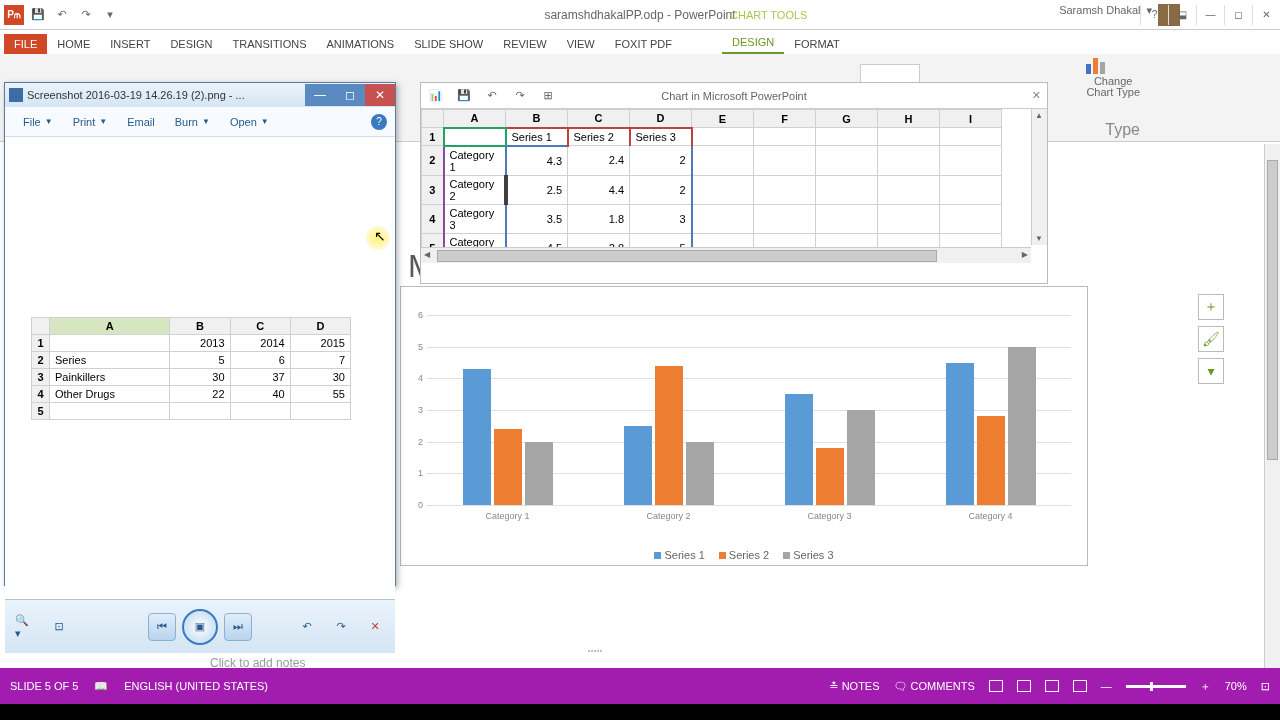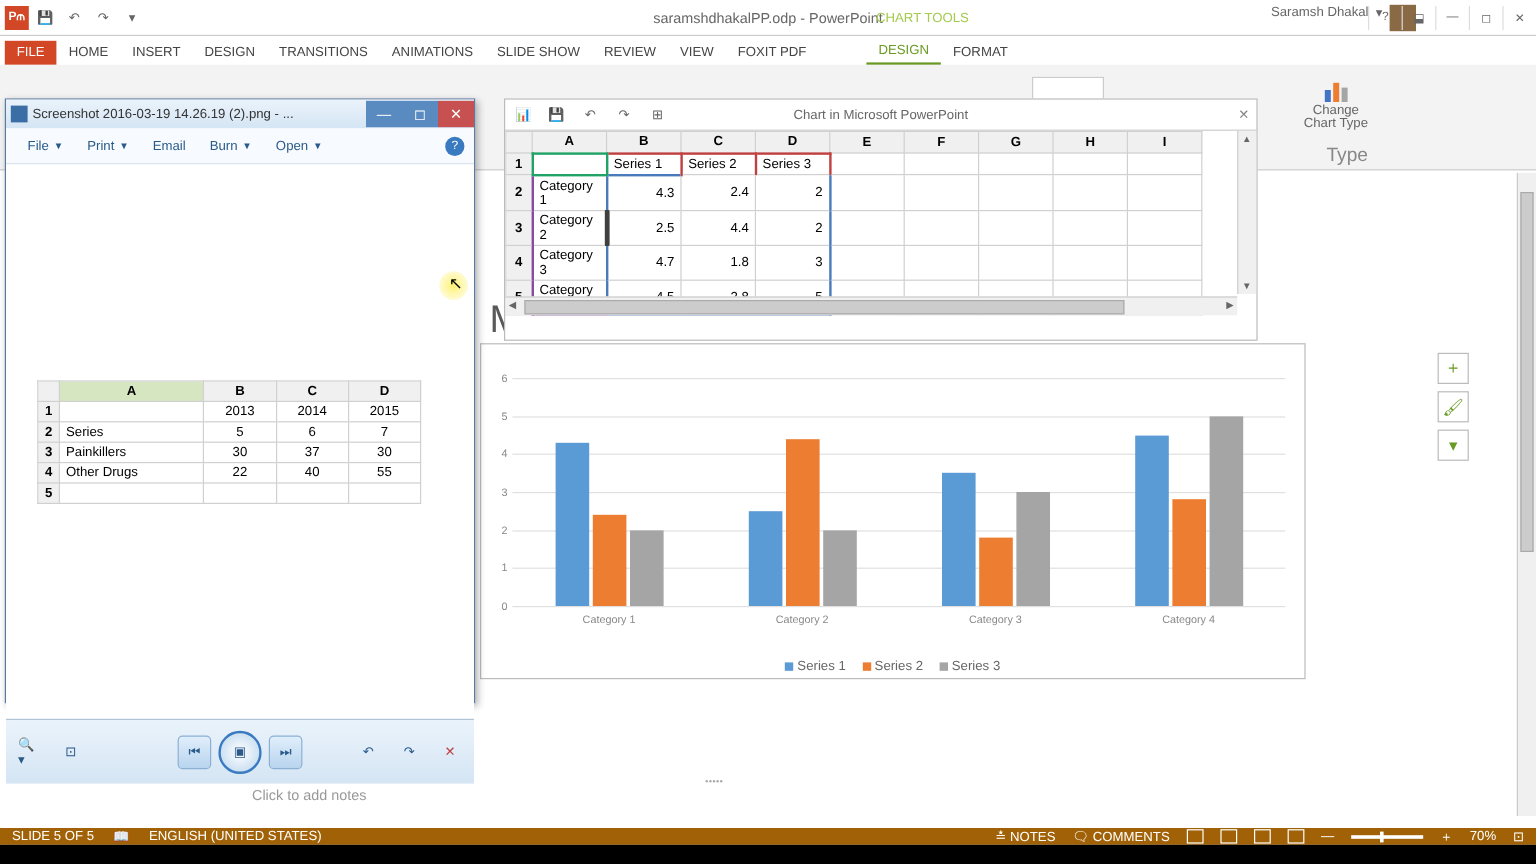--- a/index.html
+++ b/index.html
@@ -13,41 +13,41 @@
 .titlebar .winbtns{position:absolute;right:0;display:flex}
 .titlebar .winbtns div{width:28px;height:20px;display:flex;align-items:center;justify-content:center;color:#666;border-left:1px solid #ddd;font-size:10px}
 .titlebar .userinfo{position:absolute;right:100px;display:flex;align-items:flex-start;gap:6px;color:#666}
 .titlebar .avatar{width:22px;height:22px;background:#8a6a45}
 .ribbon-tabs{height:24px;background:#fff;display:flex;align-items:end;padding-left:4px}
 .ribbon-tabs .tab{padding:4px 10px;font-size:11px;color:#444;text-transform:uppercase}
 .ribbon-tabs .tab.file{background:#d24726;color:#fff}
 .ribbon-tabs .tab.design{color:#6a9a23;border-bottom:2px solid #6a9a23}
 .ribbon-body{height:88px;background:#f3f3f3;border-bottom:1px solid #ccc;position:relative}
 .thumbs{position:absolute;left:150px;top:75px;width:30px;height:20px;background:#f6cfa6;border:1px solid #ddd}
-.type-grp{position:absolute;right:140px;top:15px;display:flex;flex-direction:column;align-items:center;gap:2px}
+.type-grp{position:absolute;right:140px;top:4px;display:flex;flex-direction:column;align-items:flex-start;gap:2px}
 .type-grp .barico{display:flex;gap:2px;align-items:end}
 .type-grp .barico div{width:5px;background:#4472c4}
 .type-grp .lbl{color:#666;font-size:10px;text-align:center;line-height:11px}
 .type-caption{position:absolute;right:140px;bottom:2px;color:#888;font-size:16px}
 .chart-style-thumb{position:absolute;top:10px;height:50px;width:60px;border:1px solid #ccc;background:#fff;left:860px}
 
 .photo-win{position:absolute;left:4px;top:82px;width:392px;height:504px;background:#fff;border:1px solid #5a7aa0;box-shadow:2px 2px 6px rgba(0,0,0,.3);z-index:20}
 .photo-win .pw-title{height:24px;background:linear-gradient(#eaf3fb,#d5e5f4);display:flex;align-items:center;padding:0 4px;gap:4px;color:#333;font-size:11px;position:relative}
 .photo-win .pw-title .pico{width:14px;height:14px;background:#3a6ea5}
 .photo-win .pw-winbtn{position:absolute;right:0;display:flex}
 .photo-win .pw-winbtn div{width:30px;height:22px;display:flex;align-items:center;justify-content:center;color:#fff;font-size:12px}
 .photo-win .pw-winbtn .min{background:#5a8bc0}
 .photo-win .pw-winbtn .max{background:#5a8bc0}
 .photo-win .pw-winbtn .cls{background:#c75050}
 .photo-win .pw-menu{height:30px;background:#f7fbff;border-bottom:1px solid #d0dce8;display:flex;align-items:center;padding:0 8px;gap:0;position:relative}
 .photo-win .pw-menu .mi{padding:2px 10px;color:#2a5a8a;display:flex;align-items:center;gap:4px}
 .photo-win .pw-menu .help{position:absolute;right:8px;width:16px;height:16px;border-radius:50%;background:#3a7ac0;color:#fff;display:flex;align-items:center;justify-content:center;font-size:10px}
 .photo-win .pw-body{height:462px;background:#fff;position:relative}
 .photo-win .mini-sheet{position:absolute;left:26px;top:180px;width:320px;border-collapse:collapse;font-size:11px}
-.photo-win .mini-sheet th,.photo-win .mini-sheet td{border:1px solid #d0d0d0;padding:2px 5px;text-align:center;height:17px}
+.photo-win .mini-sheet th,.photo-win .mini-sheet td{border:1px solid #d0d0d0;padding:2px 5px;text-align:right;height:17px}
 .photo-win .mini-sheet .rh{background:#f0f0f0;text-align:center;width:18px}
 .photo-win .mini-sheet .ch{background:#f0f0f0;text-align:center}
 .photo-win .mini-sheet .ch.sel{background:#d6e6c0}
 .photo-win .mini-sheet .tl{text-align:left}
 .photo-win .pw-foot{height:54px;background:linear-gradient(#eaf3fb,#d5e5f4);border-top:1px solid #b0c4d8;display:flex;align-items:center;padding:0 10px;gap:14px;position:relative}
 .photo-win .pw-foot .fico{width:20px;height:20px;color:#2a5a8a;display:flex;align-items:center;justify-content:center}
 .photo-win .pw-foot .center{position:absolute;left:50%;transform:translateX(-50%);display:flex;gap:6px;align-items:center}
 .photo-win .pw-foot .center .nav{width:28px;height:28px;background:linear-gradient(#e0eefb,#b8d4ee);border:1px solid #8ab0d4;border-radius:4px;display:flex;align-items:center;justify-content:center;color:#2a5a8a}
 .photo-win .pw-foot .center .nav.big{width:36px;height:36px;border-radius:50%;background:radial-gradient(#fff,#b8d4ee);border:2px solid #3a7ac0}
 .photo-win .pw-foot .right{position:absolute;right:10px;display:flex;gap:14px}
@@ -92,21 +92,21 @@
 .c1{background:#5B9BD5}.c2{background:#ED7D31}.c3{background:#A5A5A5}
 .legend{position:absolute;bottom:4px;left:0;right:0;display:flex;justify-content:center;gap:14px;font-size:9px;color:#666}
 .legend .li{display:flex;align-items:center;gap:3px}
 .legend .sw{width:7px;height:7px}
 .side-btns{position:absolute;right:56px;top:294px;display:flex;flex-direction:column;gap:6px;z-index:12}
 .side-btns .sb{width:26px;height:26px;border:1px solid #bbb;background:#fff;display:flex;align-items:center;justify-content:center;color:#6a9a23;font-size:14px}
 .notes{position:absolute;left:210px;top:656px;color:#999;font-size:12px}
 .splitter{position:absolute;left:580px;top:650px;width:30px;height:8px;display:flex;gap:1px;justify-content:center}
 .splitter div{width:2px;height:2px;background:#aaa;border-radius:50%}
 
-.statusbar{position:absolute;left:0;bottom:16px;right:0;height:14px;background:#a16207;color:#fff;display:flex;align-items:center;padding:0 10px;font-size:10px}
+.statusbar{position:absolute;left:0;bottom:16px;right:0;height:36px;background:#a21caf;color:#fff;display:flex;align-items:center;padding:0 10px;font-size:10px}
 .statusbar .sbl{display:flex;gap:16px;align-items:center}
 .statusbar .sbr{margin-left:auto;display:flex;gap:14px;align-items:center}
 .statusbar .vico{width:14px;height:12px;border:1px solid #fff}
 .blackbar{position:absolute;left:0;bottom:0;right:0;height:16px;background:#000}
 
 .scroll-v{position:absolute;right:0;top:144px;bottom:40px;width:16px;background:#f0f0f0;border-left:1px solid #ccc}
 .scroll-v .th{position:absolute;top:16px;left:2px;right:2px;height:300px;background:#ccc;border:1px solid #aaa}
 .arr{font-size:8px}
 </style>
 </head>
@@ -317,21 +317,21 @@
             <td style="border-right:2px solid #4a7abc">2</td>
             <td></td>
             <td></td>
             <td></td>
             <td></td>
             <td></td>
           </tr>
       <tr>
             <th class="rh">4</th>
             <td class="tl b-pur-l">Category 3</td>
-            <td style="border-left:2px solid #4a7abc">4.7</td>
+            <td style="border-left:2px solid #4a7abc">3.5</td>
             <td>1.8</td>
             <td style="border-right:2px solid #4a7abc">3</td>
             <td></td>
             <td></td>
             <td></td>
             <td></td>
             <td></td>
           </tr>
       <tr>
             <th class="rh">5</th>

